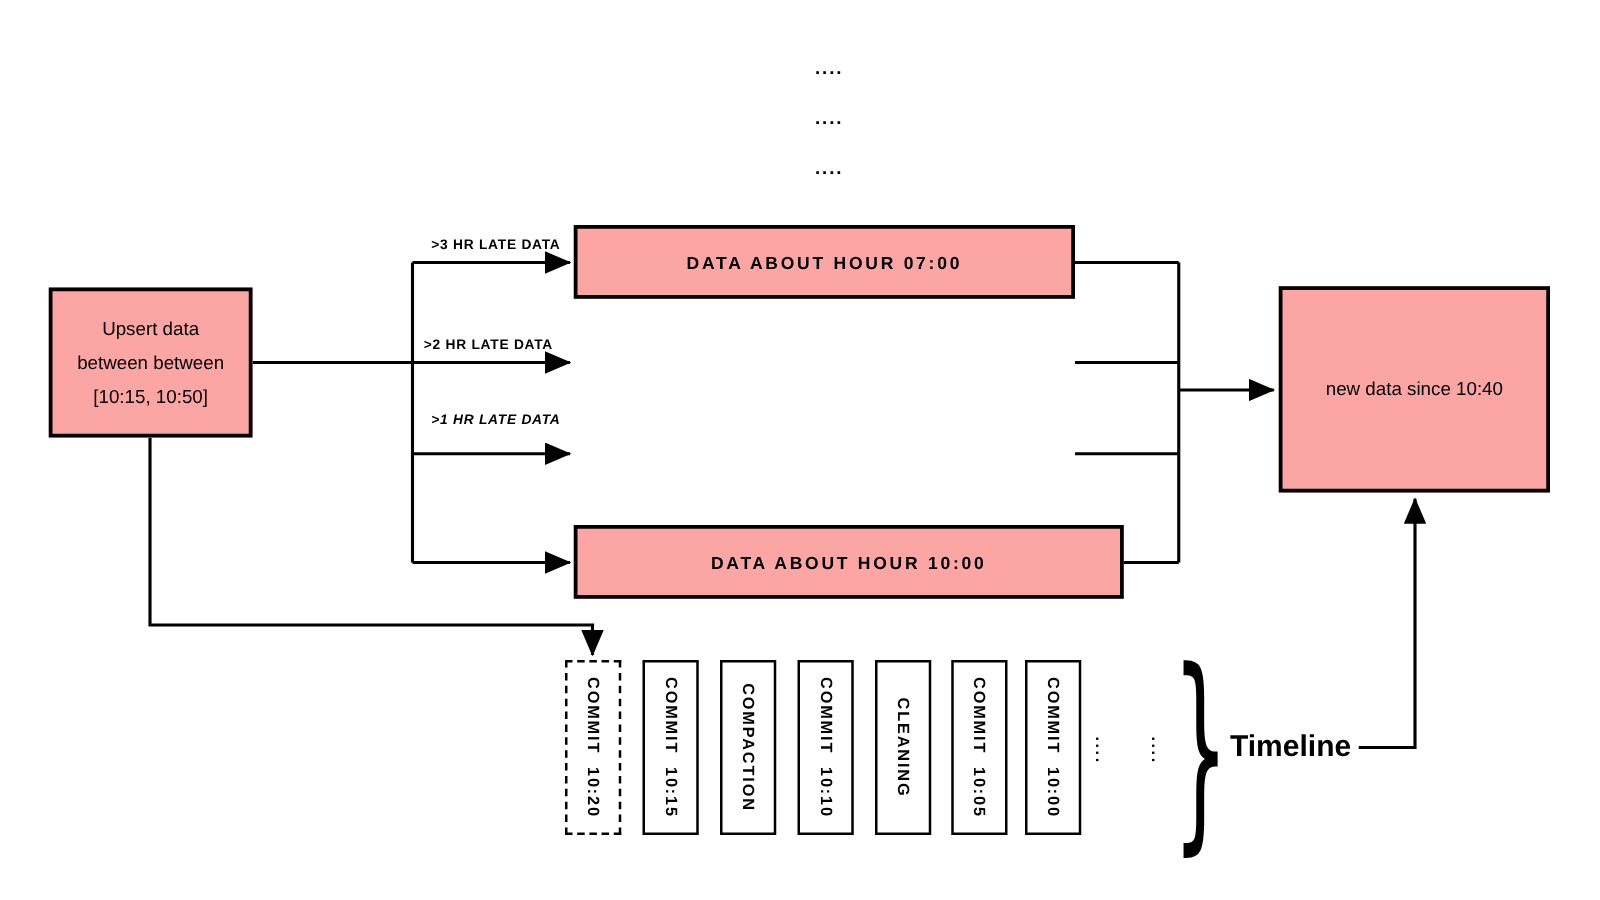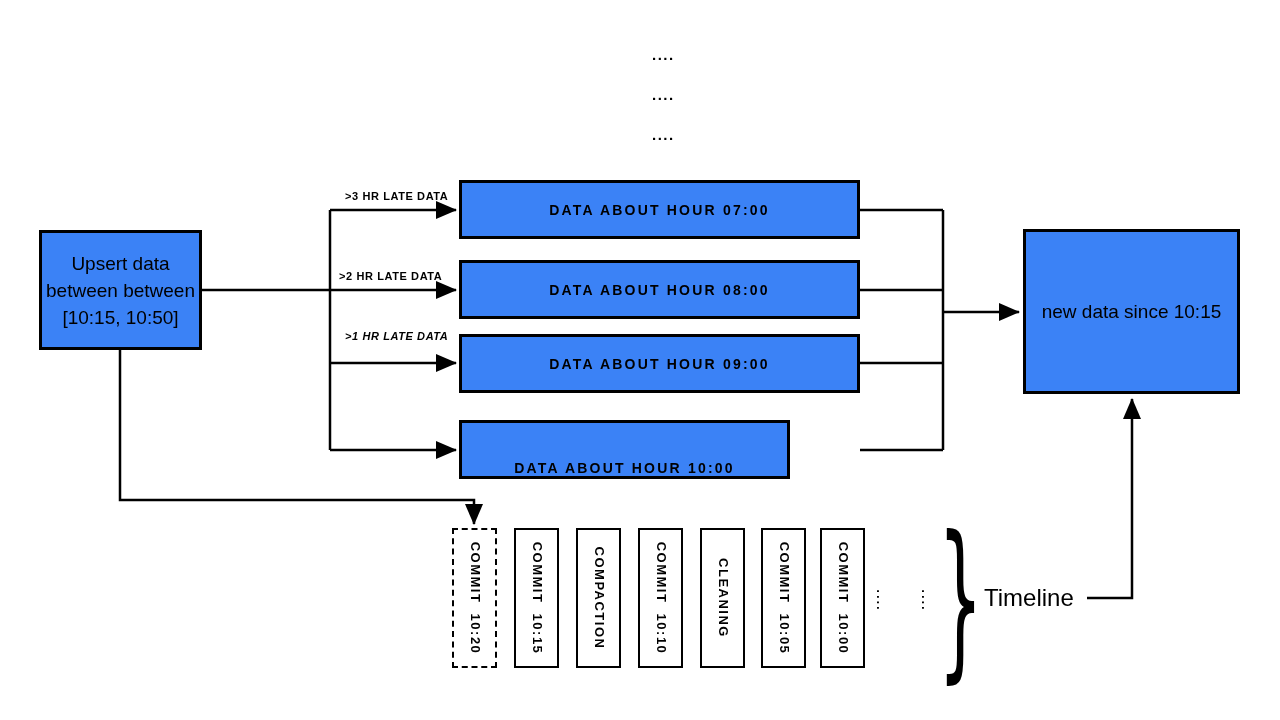--- a/index.html
+++ b/index.html
@@ -1,25 +1,25 @@
 <!DOCTYPE html>
 <html><head>
 <meta charset="utf-8">
 <style>
   html,body{margin:0;padding:0;background:#fff;}
   .canvas{
     position:relative;width:1280px;height:720px;background:#ffffff;
     font-family:"Liberation Sans","DejaVu Sans",sans-serif;color:#000;overflow:hidden;
   }
   .box{
-    position:absolute;border:3px solid #000;background:#3b82f6;box-sizing:border-box;
+    position:absolute;border:3px solid #000;background:#fca5a5;box-sizing:border-box;
     display:flex;align-items:center;justify-content:center;text-align:center;
   }
   .multiline span{display:block;}
-  .node-text{font-size:19px;line-height:27px;font-weight:400;}
+  .node-text{font-size:15px;line-height:27px;font-weight:400;}
   .hour-label{font-size:14px;font-weight:bold;letter-spacing:2.2px;white-space:nowrap;}
   .late-label{
     position:absolute;font-size:11px;font-weight:bold;letter-spacing:0.6px;white-space:nowrap;
   }
   .dots-row{position:absolute;font-size:15px;font-weight:bold;letter-spacing:1.5px;line-height:14px;}
   .tbox{
     position:absolute;width:45px;height:140px;border:2.5px solid #000;background:#fff;
     box-sizing:border-box;
   }
   .tbox.dashed{border-style:dashed;}
@@ -37,21 +37,21 @@
   }
   .brace-wrap{
     position:absolute;left:928px;top:509px;width:64px;height:180px;
     display:flex;align-items:center;justify-content:center;
   }
   .brace-glyph{
     font-family:"DejaVu Sans",sans-serif;font-size:168px;line-height:1;
     transform:scale(0.42,1.02);transform-origin:center;
   }
   .timeline-label{
-    position:absolute;left:984px;top:584px;font-size:24px;font-weight:400;white-space:nowrap;
+    position:absolute;left:984px;top:584px;font-size:24px;font-weight:700;white-space:nowrap;
   }
   svg.wires{position:absolute;left:0;top:0;}
 </style>
 </head>
 <body>
 
 <div class="canvas">
 
   <svg class="wires" width="1280" height="720" viewBox="0 0 1280 720">
     <defs>
@@ -89,33 +89,27 @@
     </div>
   </div>
 
   <div class="late-label" style="left:345px;top:190px;">&gt;3 HR LATE DATA</div>
   <div class="late-label" style="left:339px;top:270px;">&gt;2 HR LATE DATA</div>
   <div class="late-label" style="left:345px;top:330px;font-style:italic;">&gt;1 HR LATE DATA</div>
 
   <div class="box" style="left:459px;top:180px;width:401px;height:59px;">
     <span class="hour-label">DATA ABOUT HOUR 07:00</span>
   </div>
-  <div class="box" style="left:459px;top:260px;width:401px;height:59px;">
-    <span class="hour-label">DATA ABOUT HOUR 08:00</span>
-  </div>
-  <div class="box" style="left:459px;top:334px;width:401px;height:59px;">
-    <span class="hour-label">DATA ABOUT HOUR 09:00</span>
-  </div>
-  <div class="box" style="left:459px;top:420px;width:331px;height:59px;align-items:flex-end;">
+  <div class="box" style="left:459px;top:420px;width:440px;height:59px;">
     <span class="hour-label">DATA ABOUT HOUR 10:00</span>
   </div>
 
   <div class="box multiline node-text" style="left:1023px;top:229px;width:217px;height:165px;">
     <div>
-      <span>new data since 10:15</span>
+      <span>new data since 10:40</span>
     </div>
   </div>
 
   <div class="tbox dashed" style="left:452px;top:528px;">
     <span class="vtext">COMMIT  10:20</span>
   </div>
   <div class="tbox" style="left:514px;top:528px;">
     <span class="vtext">COMMIT  10:15</span>
   </div>
   <div class="tbox" style="left:576px;top:528px;">

